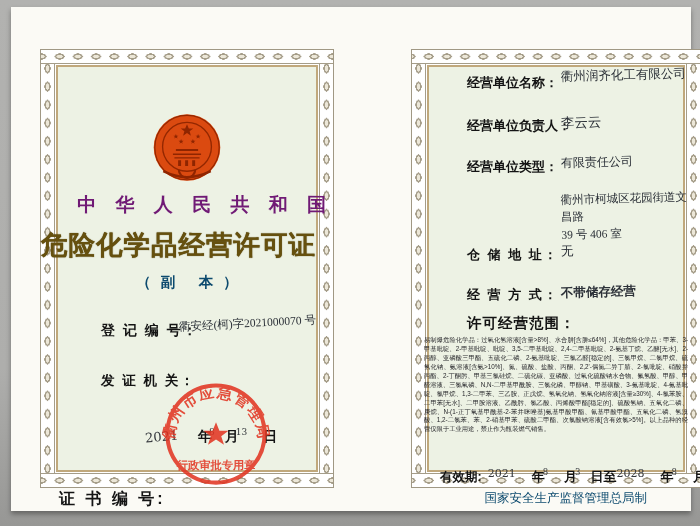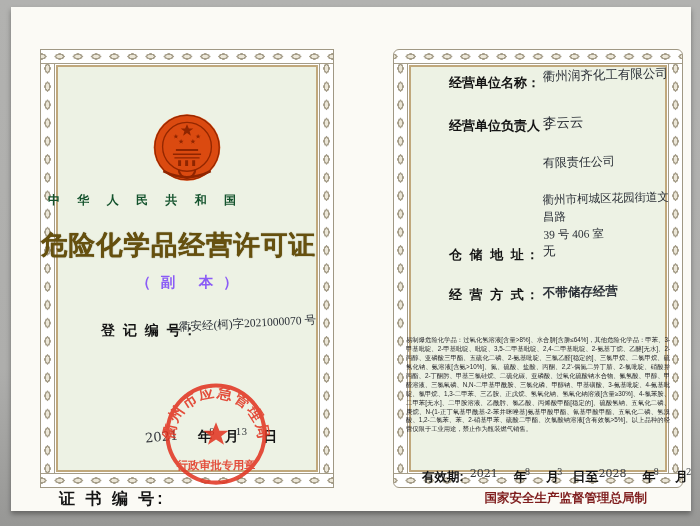--- a/index.html
+++ b/index.html
@@ -4,44 +4,44 @@
 <style>
   html,body{margin:0;padding:0;width:700px;height:526px;overflow:hidden;
     font-family:"Liberation Sans","DejaVu Sans",sans-serif;}
   .photo{position:relative;width:700px;height:526px;
     background:linear-gradient(180deg,#b2b2b0 0%,#aeaeac 70%,#979795 100%);}
   .paper{position:absolute;left:11px;top:7px;right:9px;bottom:15px;
     background:#fbfaf5;box-shadow:0 3px 5px rgba(0,0,0,.35);}
   
   .page{position:absolute;border:1px solid #a09884;background:#fff;}
   .page-left{left:29px;top:42px;width:292px;height:437px;}
-  .page-right{left:382px;top:42px;width:288px;height:437px;border-radius:6px;}
+  .page-right{left:400px;top:42px;width:288px;height:437px;}
   .bd{position:absolute;}
   .bd-h{left:0;right:0;height:13px;
     background-image:radial-gradient(6.5px 4.1px at 50% 50%,#ece7d8 0 44%,#a59d89 48% 74%,rgba(0,0,0,0) 78%);
     background-size:18.2px 13px;background-position:center;}
   .bd-v{width:13px;top:13px;bottom:13px;
     background-image:radial-gradient(4.1px 6.5px at 50% 50%,#ece7d8 0 44%,#a59d89 48% 74%,rgba(0,0,0,0) 78%);
     background-size:13px 18.2px;background-position:center;}
   .bd-top{top:0;border-bottom:1px solid #a59d89;}
   .bd-bottom{bottom:0;border-top:1px solid #a59d89;}
   .bd-left{left:0;border-right:1px solid #a59d89;}
   .bd-right{right:0;border-left:1px solid #a59d89;}
   .field{position:absolute;inset:15px;border:2px solid #c0a87c;background:#edf2e4;}
   .content{position:absolute;inset:0;}
   
   .emblem{position:absolute;left:50%;top:62px;transform:translateX(-50%);}
-  .country{position:absolute;left:0;right:0;top:142px;text-align:left;
-    font-weight:bold;font-size:12px;letter-spacing:7px;color:#14532d;text-indent:7px;}
+  .country{position:absolute;left:0;right:0;top:142px;text-align:right;
+    font-weight:bold;font-size:19px;letter-spacing:7px;color:#701a75;text-indent:7px;}
   .cert-title{position:absolute;left:0;right:0;top:177px;text-align:left;
     font-family:"Liberation Serif","DejaVu Serif",serif;font-weight:bold;
     font-size:26.5px;color:#66500e;letter-spacing:1px;text-shadow:0 0 1px #4a3a06;}
   .subtitle{position:absolute;left:0;right:0;top:223px;text-align:center;
     font-family:"Liberation Serif","DejaVu Serif",serif;font-weight:bold;
-    font-size:14.5px;letter-spacing:10px;color:#8b5cf6;text-indent:10px;}
+    font-size:14.5px;letter-spacing:10px;color:#0c4a6e;text-indent:10px;}
   .lbl{font-weight:bold;color:#141414;}
   .reg-label{position:absolute;left:60px;top:272px;font-size:14px;letter-spacing:2px;}
   .reg-value{position:absolute;left:138px;top:266px;white-space:nowrap;
     font-family:"Liberation Serif","DejaVu Serif",serif;font-size:11.5px;color:#2c3138;
     transform:rotate(-3deg);}
   .issuer-label{position:absolute;left:60px;top:322px;font-size:13.5px;letter-spacing:2px;}
   .stamp{position:absolute;left:121px;top:330px;opacity:.87;}
   .date-row{position:absolute;left:104px;top:378px;display:inline-flex;
     align-items:baseline;white-space:nowrap;}
   .hand{font-family:"DejaVu Serif","Liberation Serif",serif;color:#33363b;}
@@ -60,21 +60,21 @@
     font-family:"Liberation Sans","DejaVu Sans",sans-serif;}
   .validity{position:absolute;left:28px;top:394px;display:inline-flex;align-items:baseline;
     white-space:nowrap;margin-top:24px;}
   .v-label{font-size:12.5px;font-weight:bold;color:#141414;}
   .v-year{font-size:11px;position:relative;top:-4px;}
   .v-unit{font-size:13px;font-weight:bold;color:#141414;}
   .v-sup{font-size:8.5px;position:relative;top:-6px;margin-left:-2px;color:#33363b;}
   
   .cert-no{position:absolute;left:48px;top:482px;font-size:16px;font-weight:bold;
     letter-spacing:3px;color:#141414;}
-  .made-by{position:absolute;right:44px;top:483px;font-size:12.5px;font-weight:bold;color:#7f1d1d;}
+  .made-by{position:absolute;right:44px;top:483px;font-size:12.5px;font-weight:normal;color:#0c4a6e;}
 </style>
 </head>
 <body>
 
 <div class="photo">
   <div class="paper">
 
     <div class="page page-left">
       <div class="bd bd-h bd-top"></div>
       <div class="bd bd-h bd-bottom"></div>
@@ -99,20 +99,21 @@
             <path d="M38 63 h4 v8 h-4 z M47.5 63 h4 v8 h-4 z M57 63 h4 v8 h-4 z" fill="#8f2500"></path>
             <path d="M39 76 a11 11 0 0 0 22 0" stroke="#8f2500" stroke-width="3" fill="none"></path>
             <path d="M18 78 q32 16 64 0" stroke="#8f2500" stroke-width="3.4" fill="none"></path>
           </svg>
         </div>
         <div class="country">中 华 人 民 共 和 国</div>
         <div class="cert-title">危险化学品经营许可证</div>
         <div class="subtitle">（副  本）</div>
         <div class="lbl reg-label">登 记 编 号：</div>
         <div class="reg-value">衢安经(柯)字2021000070 号</div>
+        <div class="lbl issuer-label">发 证 机 关：</div>
         <div class="date-row">
           <span class="hand d-year">2021</span>
           <span class="gap20"></span>
           <span class="d-unit">年</span>
           <span class="d-sup hand">8</span>
           <span class="gap10"></span>
           <span class="d-unit">月</span>
           <span class="d-sup hand">13</span>
           <span class="gap16"></span>
           <span class="d-unit">日</span>
@@ -137,31 +138,33 @@
       <div class="bd bd-v bd-left"></div>
       <div class="bd bd-v bd-right"></div>
       <div class="field"></div>
       <div class="content">
         <div class="r-label" style="top:24px">经营单位名称：</div>
         <div class="r-value" style="top:17px;font-size:12.5px">衢州润齐化工有限公司</div>
 
         <div class="r-label" style="top:67px">经营单位负责人：</div>
         <div class="r-value" style="top:64px;font-size:13.5px">李云云</div>
 
+        <div class="r-label" style="top:108px">经营单位类型：</div>
         <div class="r-value" style="top:104px;font-size:12px">有限责任公司</div>
 
         <div class="r-value" style="top:140px;font-size:11.5px;width:132px;line-height:1.5">衢州市柯城区花园街道文昌路
 39 号 406 室</div>
 
         <div class="r-label" style="top:196px;letter-spacing:2px">仓 储 地 址：</div>
         <div class="r-value" style="top:193px;font-size:12.5px">无</div>
 
         <div class="r-label" style="top:236px;letter-spacing:2px">经 营 方 式：</div>
         <div class="r-value" style="top:234px;font-size:12.5px;font-weight:bold">不带储存经营</div>
 
+        <div class="scope-label">许可经营范围：</div>
         <div class="scope-text">易制爆危险化学品：过氧化氢溶液[含量&gt;8%]、水合肼[含肼≤64%]，其他危险化学品：甲苯、3-甲基吡啶、2-甲基吡啶、吡啶、3,5-二甲基吡啶、2,4-二甲基吡啶、2-氨基丁烷、乙醚[无水]、2-丙醇、亚磷酸三甲酯、五硫化二磷、2-氨基吡啶、三氯乙醛[稳定的]、三氯甲烷、二氯甲烷、硫氢化钠、氨溶液[含氨&gt;10%]、氮、硫酸、盐酸、丙酮、2,2'-偶氮二异丁腈、2-氯吡啶、硝酸异丙酯、2-丁酮肟、甲基三氯硅烷、二硫化碳、亚磷酸、过氧化硫酸钠水合物、氟氢酸、甲醇、甲醛溶液、三氯氧磷、N,N-二甲基甲酰胺、三氯化磷、甲醇钠、甲基磺酸、3-氨基吡啶、4-氨基吡啶、氯甲烷、1,3-二甲苯、三乙胺、正戊烷、氢氧化钠、氢氧化钠溶液[含量≥30%]、4-氯苯胺、二甲苯[无水]、二甲胺溶液、乙酰肟、氯乙酸、丙烯酸甲酯[稳定的]、硫酸氢钠、五氧化二磷、庚烷、N-(1-正丁氧基甲酰基-2-苯并咪唑基)氨基甲酸甲酯、氰基甲酸甲酯、五氧化二磷、氢溴酸、1,2-二氯苯、苯、2-硝基甲苯、硫酸二甲酯、次氯酸钠溶液[含有效氯&gt;5%]。以上品种的经营仅限于工业用途，禁止作为瓶装燃气销售。</div>
 
         <div class="validity">
           <span class="v-label">有效期:</span>
           <span class="gap6"></span>
           <span class="hand v-year">2021</span>
           <span class="gap16"></span>
           <span class="v-unit">年</span>
           <span class="v-sup hand">8</span>
           <span class="gap16"></span>

